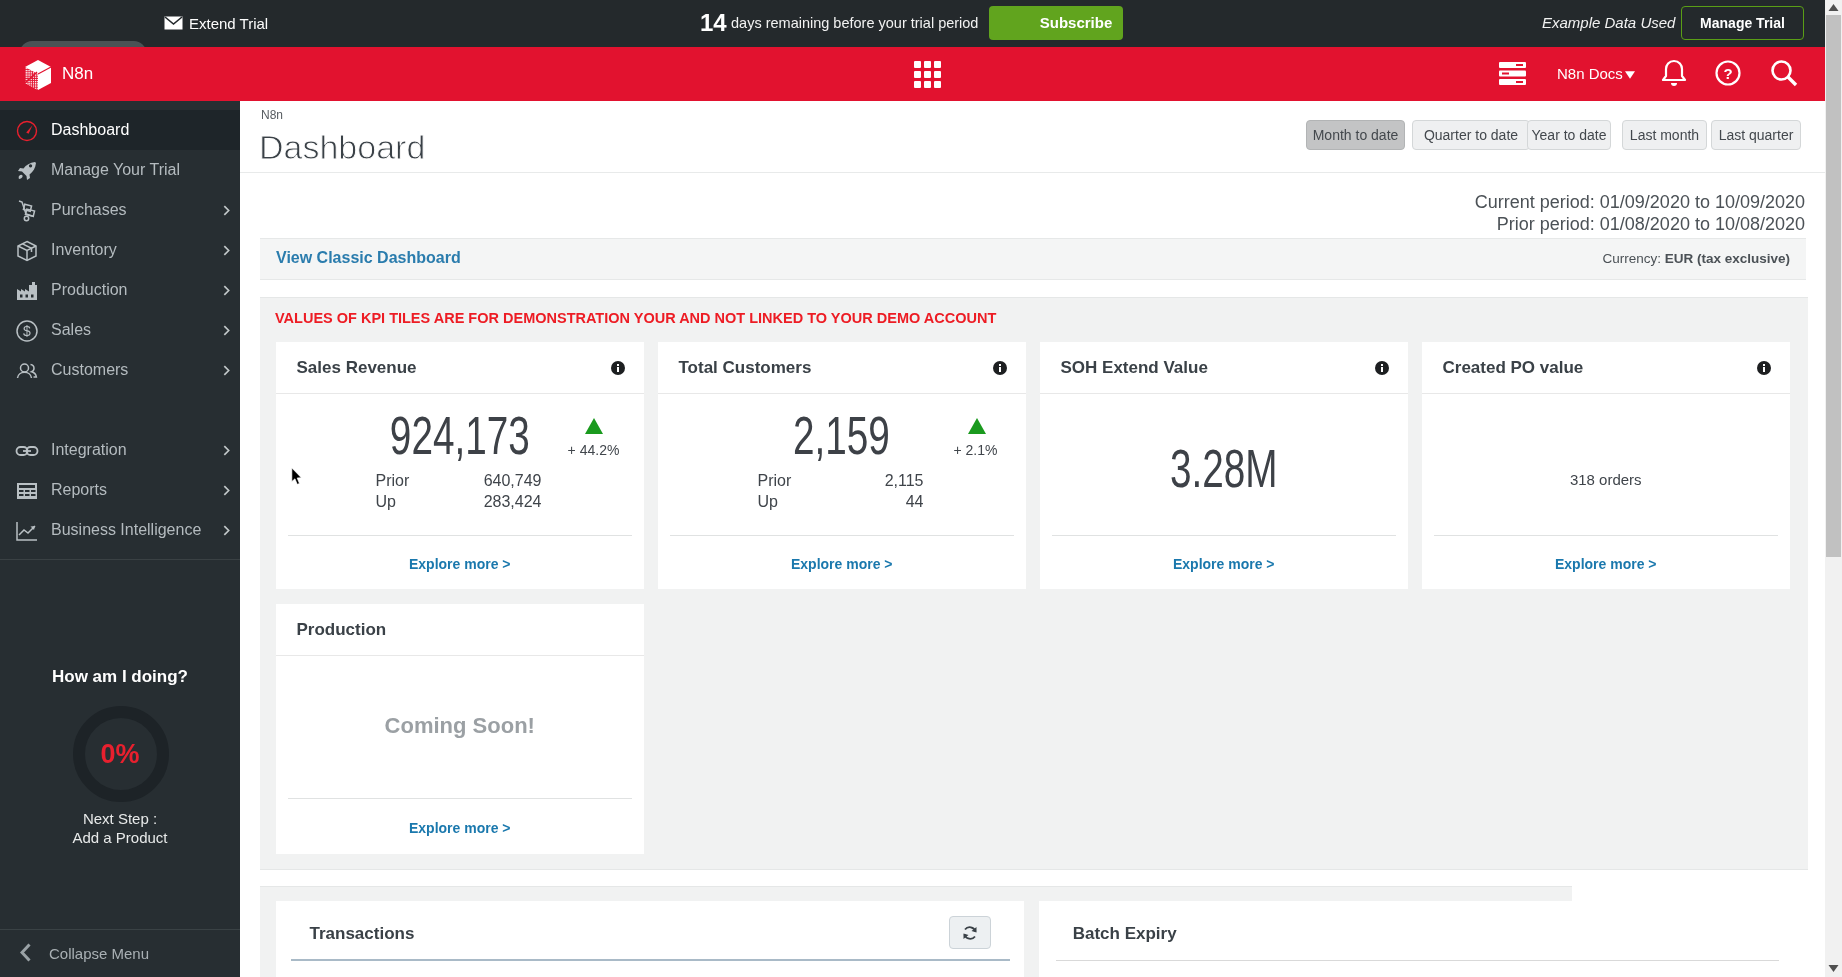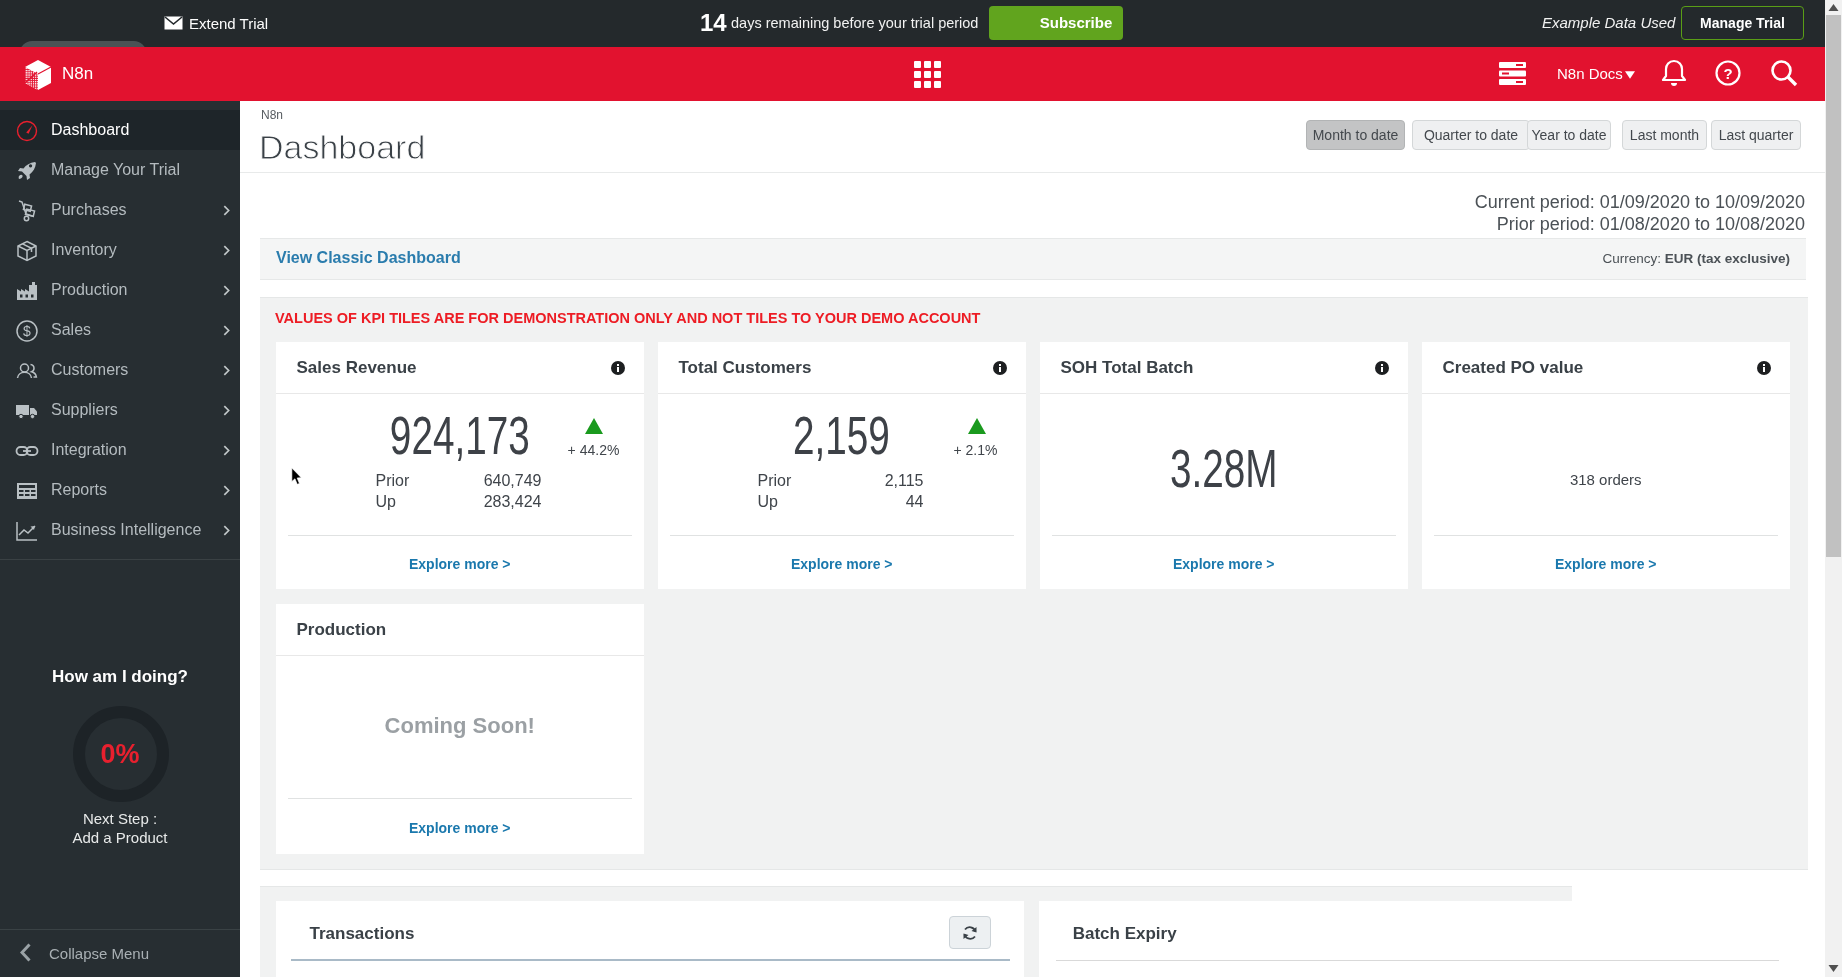--- a/index.html
+++ b/index.html
@@ -200,32 +200,20 @@
     <svg class="ic" viewBox="0 0 24 24" fill="none" stroke="#b9c0c4" stroke-width="1.5">
         <circle cx="9.5" cy="9" r="4"></circle>
         <path d="M2.5 19 C3 15.5 6 13.3 9.5 13.3 C13 13.3 16 15.5 16.5 19"></path>
         <path d="M15.5 5.6 C17.5 5.9 19 7.3 19 9.2 C19 10.8 18 12.2 16.6 12.8 C19.3 13.5 21 15.4 21.4 18 L18.5 18"></path>
       </svg>
     <span class="t">Customers</span>
     <svg class="ch" viewBox="0 0 8 12">
         <path d="M1.5 1 L6.5 6 L1.5 11" fill="none" stroke="#c2c8ca" stroke-width="1.9"></path>
       </svg>
   </div>
-  <div class="mitem" style="top:289px">
-    <svg class="ic" viewBox="0 0 24 24" fill="#b9c0c4">
-        <path d="M1 6 h13 v10 H1 Z"></path>
-        <path d="M15 9 h4 l3 3.5 V16 h-7 Z"></path>
-        <circle cx="6" cy="17.5" r="2.2" stroke="#272e32" stroke-width="1" fill="#b9c0c4"></circle>
-        <circle cx="17.5" cy="17.5" r="2.2" stroke="#272e32" stroke-width="1" fill="#b9c0c4"></circle>
-      </svg>
-    <span class="t">Suppliers</span>
-    <svg class="ch" viewBox="0 0 8 12">
-        <path d="M1.5 1 L6.5 6 L1.5 11" fill="none" stroke="#c2c8ca" stroke-width="1.9"></path>
-      </svg>
-  </div>
   <div class="mitem" style="top:329px">
     <svg class="ic" viewBox="0 0 24 24" fill="none" stroke="#b9c0c4" stroke-width="1.8">
         <rect x="1.5" y="8" width="11" height="8" rx="4"></rect>
         <rect x="11.5" y="8" width="11" height="8" rx="4"></rect>
         <line x1="8" y1="12" x2="16" y2="12"></line>
       </svg>
     <span class="t">Integration</span>
     <svg class="ch" viewBox="0 0 8 12">
         <path d="M1.5 1 L6.5 6 L1.5 11" fill="none" stroke="#c2c8ca" stroke-width="1.9"></path>
       </svg>
@@ -271,21 +259,21 @@
   <div class="pbtn" style="left:1382px;width:85px">Last month</div>
   <div class="pbtn" style="left:1471px;width:90px">Last quarter</div>
   <div id="hdrline"></div>
   <div class="period" style="top:91px">Current period: 01/09/2020 to 10/09/2020</div>
   <div class="period" style="top:113px">Prior period: 01/08/2020 to 10/08/2020</div>
   <div id="classicbar">
     <div id="classiclink">View Classic Dashboard</div>
     <div id="currencytxt">Currency: <b>EUR (tax exclusive)</b></div>
   </div>
   <div id="panel1">
-    <div id="warning">VALUES OF KPI TILES ARE FOR DEMONSTRATION ONLY AND NOT TILES TO YOUR DEMO ACCOUNT</div>
+    <div id="warning">VALUES OF KPI TILES ARE FOR DEMONSTRATION YOUR AND NOT LINKED TO YOUR DEMO ACCOUNT</div>
     <div class="card" style="left:15.5px;top:44px;width:368.5px;height:247px">
       <div class="chead">
           <span class="ht">Sales Revenue</span>
         <svg class="info" viewBox="0 0 14 14">
             <circle cx="7" cy="7" r="7" fill="#1d1f21"></circle>
             <rect x="6" y="3" width="2" height="2" fill="#fff"></rect>
             <rect x="6" y="6" width="2" height="5" fill="#fff"></rect>
           </svg>
       </div>
       <div class="bignum" style="top:63px"><span>924,173</span></div>
@@ -308,21 +296,21 @@
       <div class="bignum" style="top:63px"><span>2,159</span></div>
       <div class="tri" style="left:310px;top:76px"></div>
       <div class="pct" style="left:278px;top:100px;width:80px;text-align:center">+ 2.1%</div>
       <div class="prlbl" style="top:128px">Prior<br>Up</div>
       <div class="prval" style="left:166px;top:128px;width:100px">2,115<br>44</div>
       <div class="csep" style="top:193px;width:344.5px"></div>
       <div class="explore" style="top:214px">Explore more &gt;</div>
     </div>
     <div class="card" style="left:779.5px;top:44px;width:368.5px;height:247px">
       <div class="chead">
-          <span class="ht">SOH Total Batch</span>
+          <span class="ht">SOH Extend Value</span>
         <svg class="info" viewBox="0 0 14 14">
             <circle cx="7" cy="7" r="7" fill="#1d1f21"></circle>
             <rect x="6" y="3" width="2" height="2" fill="#fff"></rect>
             <rect x="6" y="6" width="2" height="5" fill="#fff"></rect>
           </svg>
       </div>
       <div class="bignum" style="top:96px"><span>3.28M</span></div>
       <div class="csep" style="top:193px;width:344.5px"></div>
       <div class="explore" style="top:214px">Explore more &gt;</div>
     </div>

